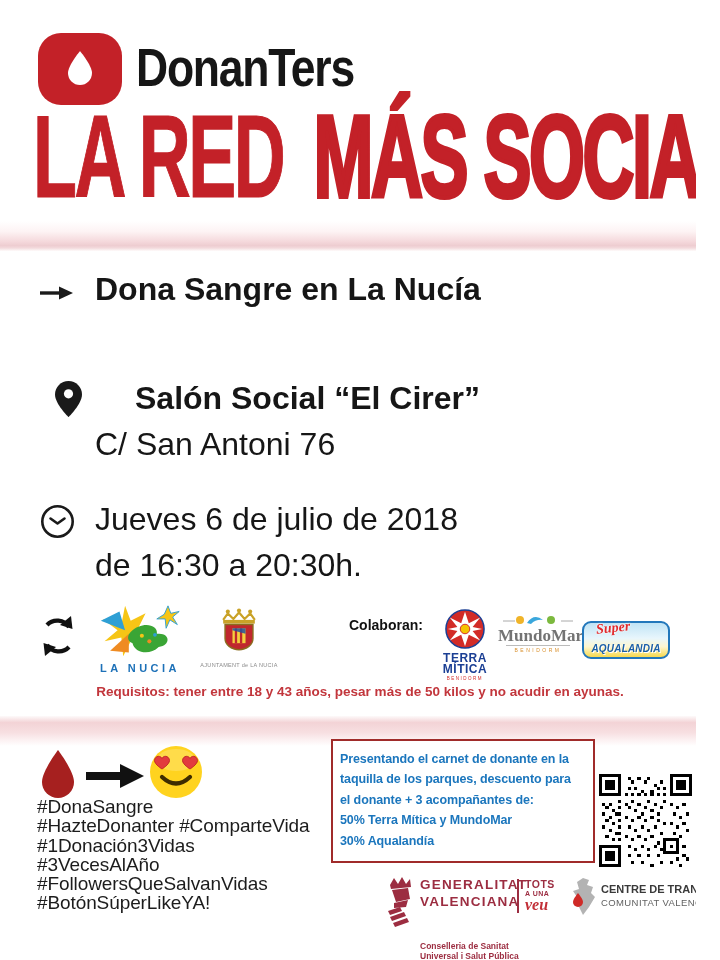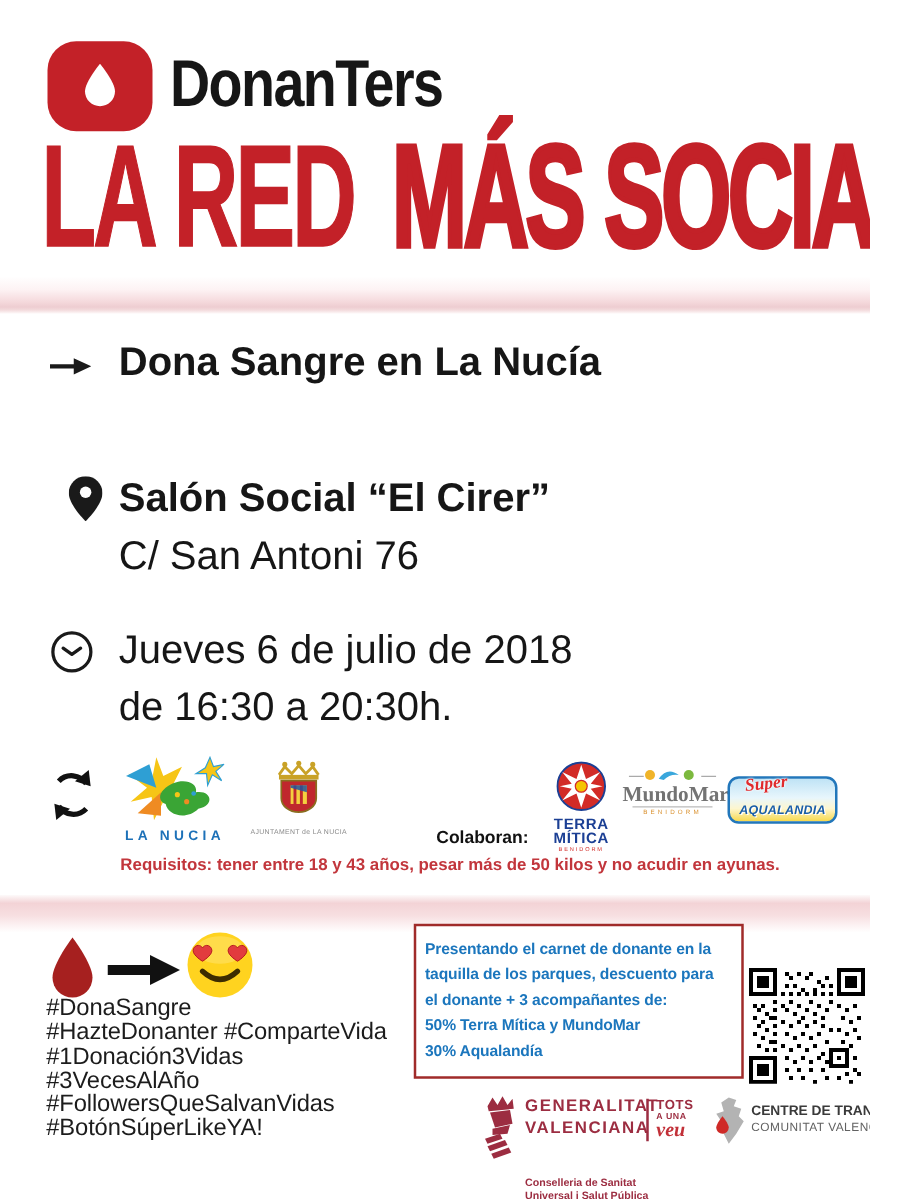--- a/index.html
+++ b/index.html
@@ -20,21 +20,21 @@
   .band{left:0;width:720px;height:30px;}
   .band-top{background:linear-gradient(180deg,#ffffff 0%,#fdf3f4 35%,#f5d9dc 68%,#eecdd1 82%,#f3dadc 90%,#fefbfb 100%);}
   .band-bottom{background:linear-gradient(180deg,#fdfafa 0%,#f3d3d6 22%,#f7dfe1 55%,#fcf1f2 80%,#ffffff 100%);}
 
   .row-text{position:absolute;left:95px;font-size:32px;line-height:38px;white-space:nowrap;color:#161616;}
   .bold{font-weight:bold;}
 
   
   .lanucia-label{font-size:11px;font-weight:bold;color:#1d71b8;letter-spacing:3.5px;text-align:center;margin-top:-2px;}
   .aj-caption{font-size:5.5px;color:#8a8a8a;letter-spacing:0.3px;text-align:center;margin-top:1px;white-space:nowrap;}
-  .colaboran{font-size:14px;font-weight:bold;color:#111;margin-top:44px;}
+  .colaboran{font-size:14px;font-weight:bold;color:#111;}
   .terra-name{font-size:12px;line-height:11px;font-weight:bold;color:#1b3f94;text-align:center;letter-spacing:0.5px;}
   .terra-sub{font-size:4.5px;color:#d22b27;letter-spacing:1.5px;text-align:center;margin-top:1px;}
   .mm-name{font-family:"Liberation Serif",serif;font-weight:bold;font-size:17px;color:#737373;text-align:center;line-height:17px;}
   .mm-sub{font-size:5px;color:#d98f2b;letter-spacing:2.5px;text-align:center;border-top:1px solid #bbb;margin:1px 8px 0;padding-top:1px;}
   .aqua{width:88px;height:38px;border:2px solid #2277bb;border-radius:9px;box-sizing:border-box;position:relative;
         background:linear-gradient(180deg,#bfe3f5 0%,#e8f6fc 45%,#fdf6cf 70%,#f7d94d 100%);}
   .aqua-script{position:absolute;top:-3px;left:12px;font-family:"Liberation Serif",serif;font-style:italic;font-weight:bold;
                font-size:14px;color:#e02a2d;transform:rotate(-6deg);text-shadow:0 0 2px #fff,0 0 2px #fff;}
   .aqua-label{position:absolute;bottom:3px;width:100%;text-align:center;font-size:10px;font-weight:bold;font-style:italic;
               color:#1a5ea8;text-shadow:1px 1px 0 #ffffff;letter-spacing:0.2px;}
@@ -81,21 +81,21 @@
   <svg class="abs" style="left:38px;top:283px;" width="38" height="20" viewBox="0 0 38 20">
     <path d="M2 10 H23" stroke="#1a1a1a" stroke-width="3.4"></path>
     <path d="M21 3.5 L35 10 L21 16.5 Z" fill="#1a1a1a"></path>
   </svg>
   <div class="row-text bold" style="top:270px;">Dona Sangre en La Nucía</div>
 
   <svg class="abs" style="left:55px;top:381px;" width="27" height="36" viewBox="0 0 27 36">
     <path d="M13.5 0 C6 0 0 6 0 13.4 c0 9.5 13.5 22.6 13.5 22.6 s13.5 -13.1 13.5 -22.6 C27 6 21 0 13.5 0 Z" fill="#1a1a1a"></path>
     <circle cx="13.5" cy="12.8" r="4.6" fill="#ffffff"></circle>
   </svg>
-  <div class="row-text bold" style="top:379px;">Salón Social  “El Cirer”</div>
+  <div class="row-text bold" style="top:379px;margin-left:40px;">Salón Social  “El Cirer”</div>
   <div class="row-text" style="top:425px;">C/ San Antoni 76</div>
 
   <svg class="abs" style="left:40px;top:504px;" width="35" height="35" viewBox="0 0 35 35">
     <circle cx="17.5" cy="17.5" r="15.2" fill="none" stroke="#1a1a1a" stroke-width="2.6"></circle>
     <path d="M10.5 14.5 L17.5 19.5 L24.5 14.5" fill="none" stroke="#1a1a1a" stroke-width="2.6" stroke-linecap="round" stroke-linejoin="round"></path>
   </svg>
   <div class="row-text" style="top:500px;">Jueves 6 de julio de 2018</div>
   <div class="row-text" style="top:546px;">de 16:30 a 20:30h.</div>
 
   <svg class="abs" style="left:38px;top:614px;" width="40" height="44" viewBox="0 0 40 44">

